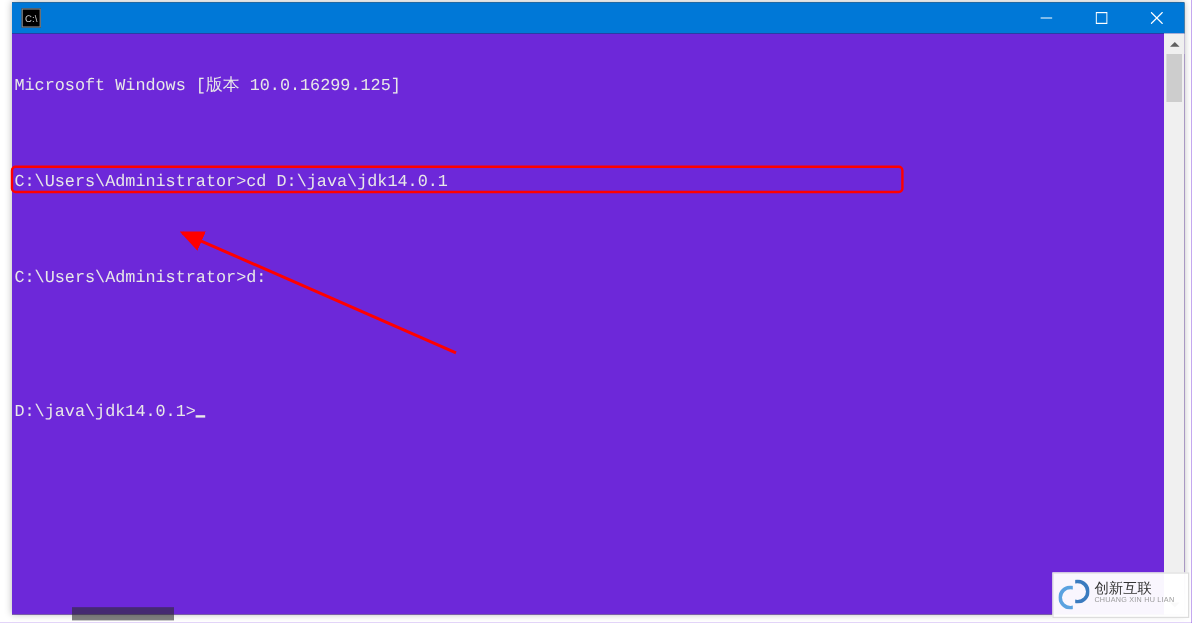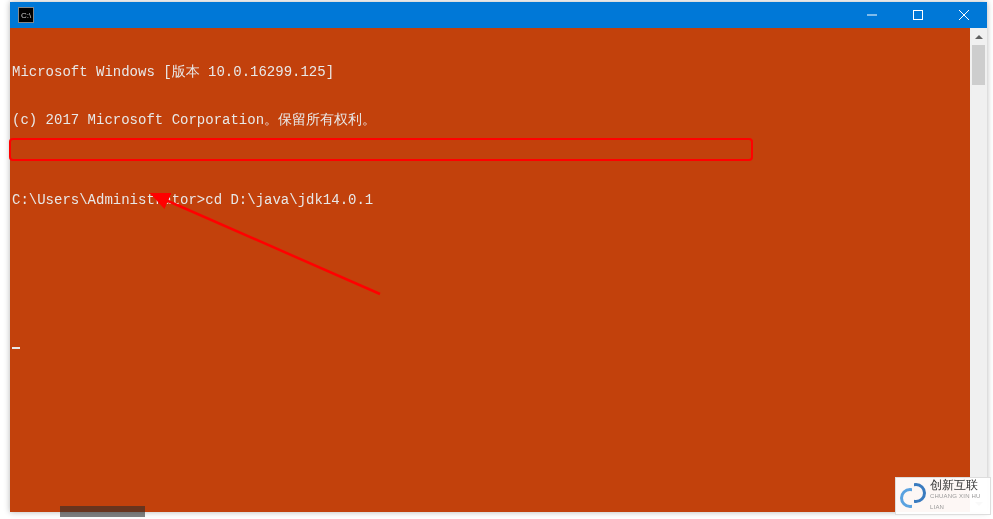--- a/index.html
+++ b/index.html
@@ -43,21 +43,21 @@
     width: 46px; height: 26px;
     display: flex; align-items: center; justify-content: center;
     color: #fff;
     font-family: Arial, sans-serif;
   }
   .win-btn svg { width: 10px; height: 10px; stroke: #fff; stroke-width: 1; fill: none; }
 
   .terminal {
     position: relative;
     height: calc(100% - 26px);
-    background: #c2410c;
+    background: #6d28d9;
     color: #e8e8e8;
     font-size: 14px;
     line-height: 16px;
     padding: 4px 4px 16px 0;
     white-space: pre;
     letter-spacing: 0;
   }
   .terminal .line { padding-left: 2px; }
   .terminal .line span { font-family: "NSimSun","SimSun","Consolas","Courier New",monospace; }
   .cursor {
@@ -101,21 +101,21 @@
     pointer-events: none;
   }
   .arrow-svg {
     position: absolute;
     pointer-events: none;
   }
 
   .watermark {
     position: absolute;
     right: 2px; bottom: 4px;
-    width: 96px; height: 38px;
+    width: 114px; height: 38px;
     background: rgba(255,255,255,0.96);
     border: 1px solid #ddd;
     display:flex; align-items:center; justify-content:flex-start;
     font-family: "Microsoft YaHei", sans-serif;
     font-size: 10px; color:#666;
     gap:4px;
     padding: 2px 4px;
   }
   .watermark .logo {
     width: 26px; height: 26px;
@@ -172,27 +172,27 @@
     <div class="win-btn close">
       <svg viewBox="0 0 10 10">
           <line x1="0" y1="0" x2="10" y2="10"></line>
           <line x1="10" y1="0" x2="0" y2="10"></line>
         </svg>
     </div>
   </div>
 
   <div class="terminal">
     <div class="line"><span>Microsoft Windows [版本 10.0.16299.125]</span></div>
-    <div class="line"><span>(c) 2017 Microsoft Corporation。保留所有权利。</span></div>
     <div class="line"><span></span></div>
     <div class="line"><span>C:\Users\Administrator&gt;cd D:\java\jdk14.0.1</span></div>
     <div class="line"><span></span></div>
-    <div class="line"><span></span></div>
-    <div class="line"><span></span></div>
-    <div class="line"><span class="cursor"></span></div>
+    <div class="line"><span>C:\Users\Administrator&gt;d:</span></div>
+    <div class="line"><span></span></div>
+    <div class="line"><span></span></div>
+    <div class="line"><span>D:\java\jdk14.0.1&gt;</span><span class="cursor"></span></div>
 
     <div class="highlight-box" style="top:110px; left:-1px; width:744px; height:23px;"></div>
 
     <svg class="arrow-svg" style="left:0; top:0;" width="977" height="484">
       <defs>
         <marker id="arrowhead" markerWidth="8" markerHeight="7" refX="7" refY="3.5" orient="auto">
           <polygon points="0 0, 8 3.5, 0 7" fill="#ff0000"></polygon>
         </marker>
       </defs>
       <line x1="370" y1="266" x2="142" y2="166" stroke="#ff0000" stroke-width="2.5" marker-end="url(#arrowhead)"></line>

